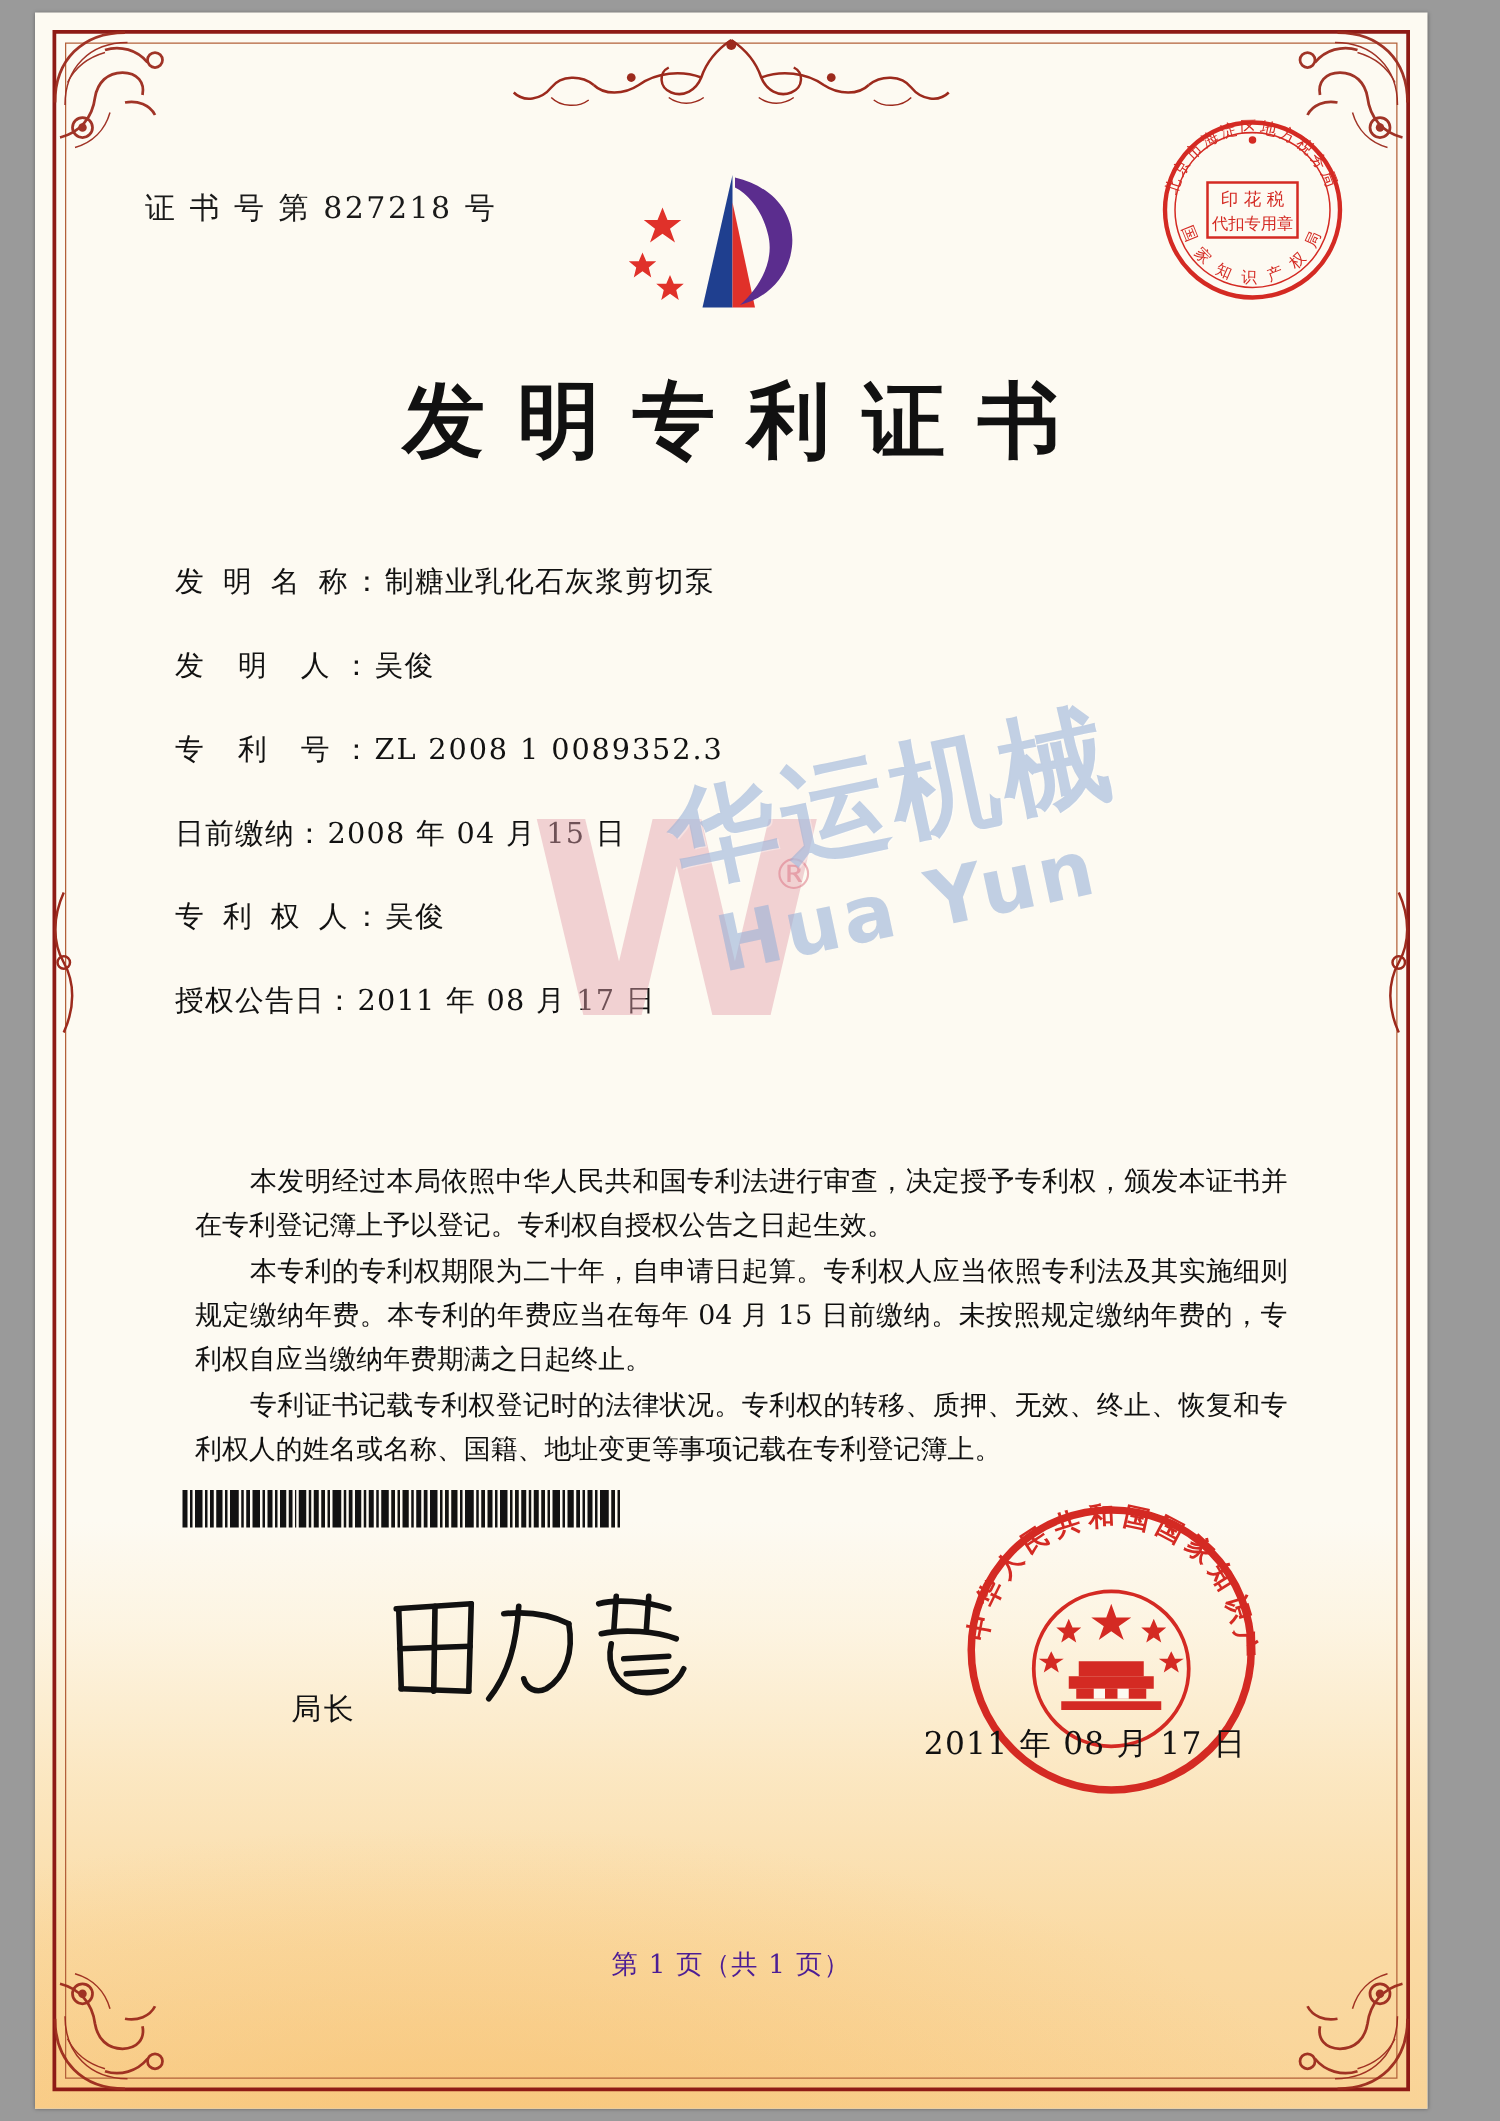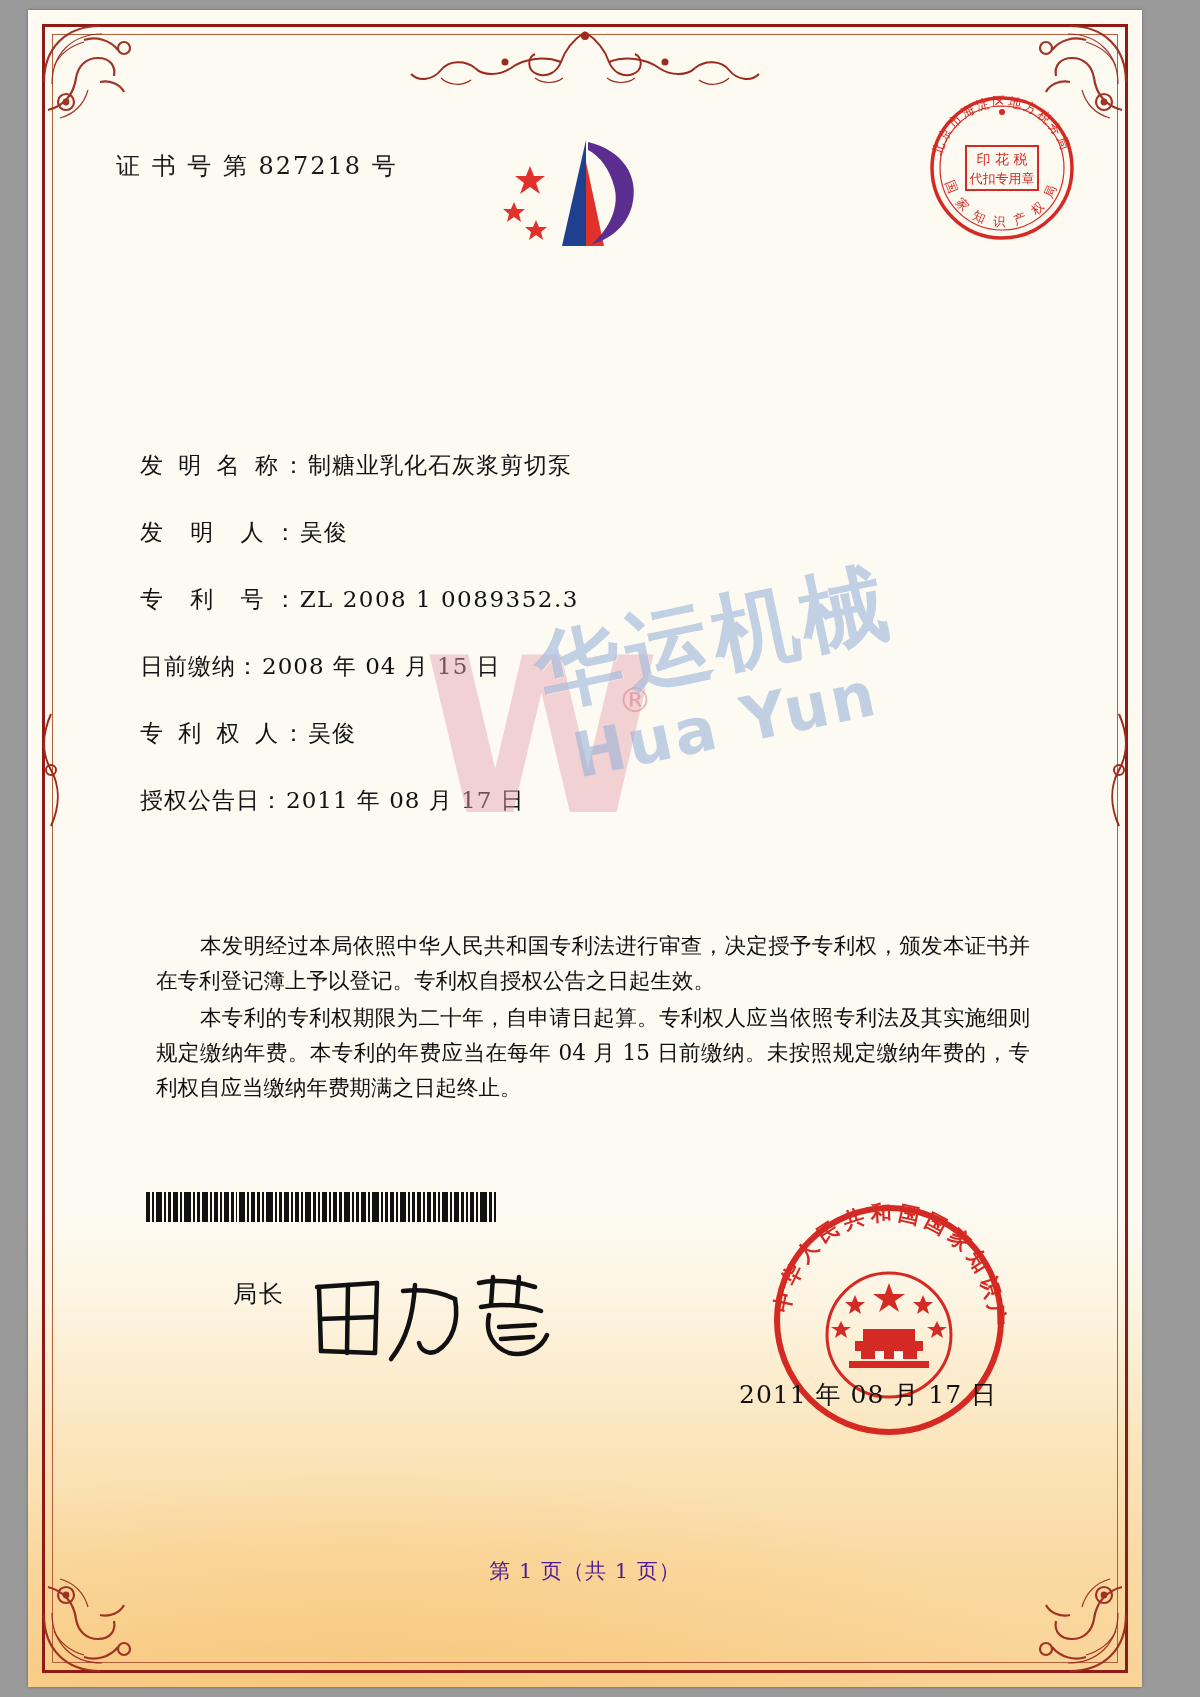--- a/index.html
+++ b/index.html
@@ -191,21 +191,21 @@
   .barcode i {
     display: block;
     background: #111;
     margin-right: 2px;
   }
 
   
   .sig-label {
     position: absolute;
     left: 205px;
-    top: 1268px;
+    top: 1341px;
     font-size: 24px;
     letter-spacing: 2px;
     color: #111;
   }
   .signature {
     position: absolute;
     left: 275px;
     top: 1255px;
     width: 260px;
     height: 110px;
@@ -425,20 +425,21 @@
       <text font-size="12.5" fill="#d42a23" letter-spacing="3" font-family="'DejaVu Serif', serif">
         <textPath href="#taxArcBot" startOffset="8%">国 家 知 识 产 权 局</textPath>
       </text>
       <rect x="44" y="58" width="72" height="44" fill="none" stroke="#d42a23" stroke-width="2"></rect>
       <text x="80" y="76" text-anchor="middle" font-size="14" fill="#d42a23" font-family="'DejaVu Serif', serif">印 花 税</text>
       <text x="80" y="95" text-anchor="middle" font-size="13" fill="#d42a23" font-family="'DejaVu Serif', serif">代扣专用章</text>
       <circle cx="80" cy="24" r="3" fill="#d42a23"></circle>
     </svg>
   </div>
 
+  <div class="title">发明专利证书</div>
 
   <div class="fields">
 
     <div class="field-row">
       <span class="field-label f-sp2">发 明 名 称</span>
       <span class="field-colon">：</span>
       <span class="field-value">制糖业乳化石灰浆剪切泵</span>
     </div>
 
     <div class="field-row">
@@ -468,20 +469,21 @@
     <div class="field-row">
       <span class="field-label f-sp0">授权公告日</span>
       <span class="field-colon">：</span>
       <span class="field-value">2011 年 08 月 17 日</span>
     </div>
   </div>
 
   <div class="body-text">
     <p>本发明经过本局依照中华人民共和国专利法进行审查，决定授予专利权，颁发本证书并在专利登记簿上予以登记。专利权自授权公告之日起生效。</p>
     <p>本专利的专利权期限为二十年，自申请日起算。专利权人应当依照专利法及其实施细则规定缴纳年费。本专利的年费应当在每年 04 月 15 日前缴纳。未按照规定缴纳年费的，专利权自应当缴纳年费期满之日起终止。</p>
+    <p>专利证书记载专利权登记时的法律状况。专利权的转移、质押、无效、终止、恢复和专利权人的姓名或名称、国籍、地址变更等事项记载在专利登记簿上。</p>
   </div>
 
   <div class="barcode">
     <i style="width:4px"></i>
       <i style="width:2px"></i>
       <i style="width:6px"></i>
       <i style="width:2px"></i>
     <i style="width:3px"></i>
       <i style="width:5px"></i>
       <i style="width:2px"></i>

